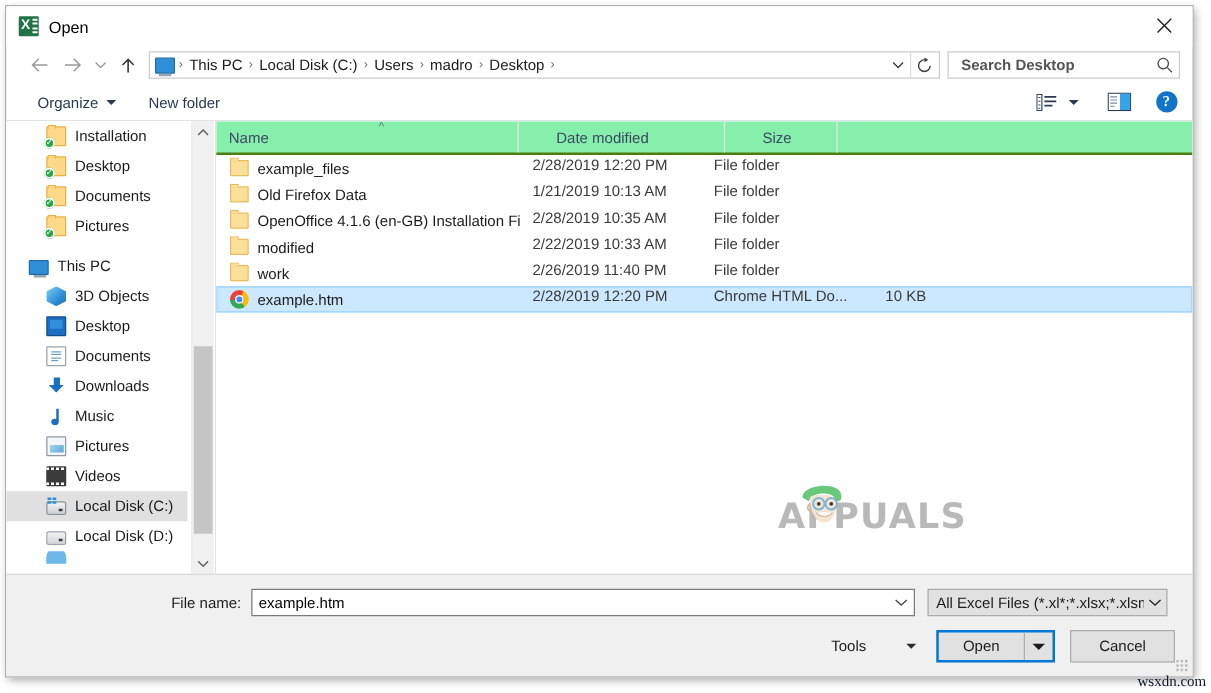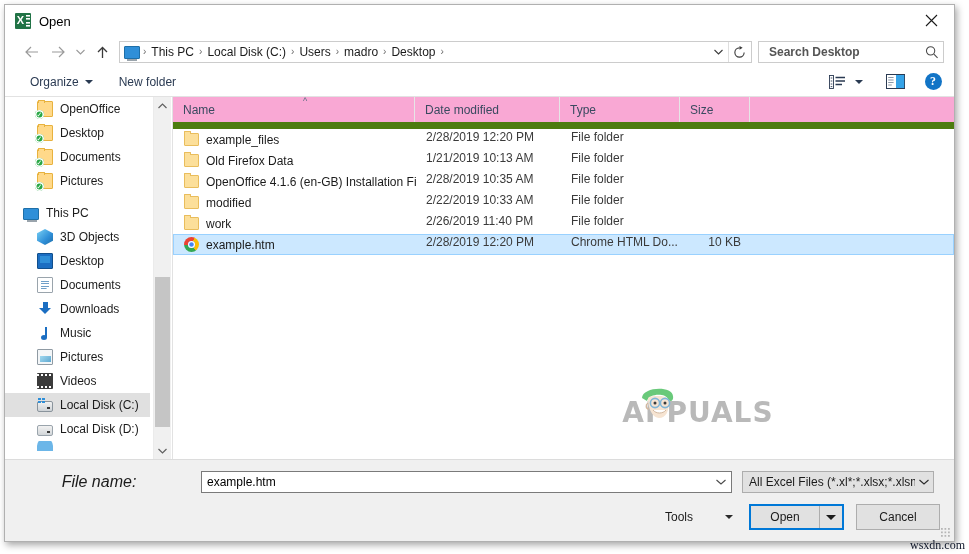--- a/index.html
+++ b/index.html
@@ -370,23 +370,24 @@
     position:absolute;left:1px;width:15px;
     top:180px;height:150px;
     background:#c5c5c5;
   }
 
   
   #filelist { flex:1 1 auto; position:relative; background:#ffffff; overflow:hidden;}
   #column-header{
     height: 25px;
     display:flex;
-    border-bottom:7px solid #4d7c0f;
+    border-bottom:2px solid #4d7c0f;
     position:relative;
-    background:#f9a8d4;
+    background:#86efac;
+    gap:20px;
   }
   .col{
     font-size:12px;
     color:#3a4a60;
     display:flex;align-items:center;
     padding-left:10px;
     border-right:1px solid #e6e6e6;
     box-sizing:border-box;
     height:25px;
     position:relative;
@@ -468,27 +469,26 @@
     border-top:1px solid #dcdcdc;
     box-sizing:border-box;
   }
   #filename-row{
     position:absolute;
     left:0; top:11px; right:0;
     display:flex; align-items:center;
   }
   #filename-label{
     width: 196px;
-    text-align:center;
+    text-align:right;
     padding-right:8px;
-    font-size:16px;
+    font-size:12px;
     color:#1b1b1b;
     box-sizing:border-box;
     flex:none;
-    font-style:italic;
   }
   #filename-input{
     width: 531px;
     height:22px;
     border:1px solid #7a7a7a;
     background:#ffffff;
     box-sizing:border-box;
     display:flex;align-items:center;
     flex:none;
   }
@@ -703,21 +703,21 @@
 
   <div id="body-area">
 
     <div id="sidebar">
       <div id="sidebar-list">
 
         <div class="tree-item">
           <span class="ti-icon ic-onedrive-folder">
               <span class="sync-check">✓</span>
             </span>
-          <span class="tree-label">OpenOffice</span>
+          <span class="tree-label">Installation</span>
         </div>
         <div class="tree-item">
           <span class="ti-icon ic-onedrive-folder">
               <span class="sync-check">✓</span>
             </span>
           <span class="tree-label">Desktop</span>
         </div>
         <div class="tree-item">
           <span class="ti-icon ic-onedrive-folder">
               <span class="sync-check">✓</span>
@@ -795,23 +795,20 @@
 
     <div id="filelist">
 
       <div id="column-header">
         <div class="col name">
           <span>Name</span>
           <span id="sort-caret">^</span>
         </div>
         <div class="col date">
           <span>Date modified</span>
-        </div>
-        <div class="col type">
-          <span>Type</span>
         </div>
         <div class="col size">
           <span>Size</span>
         </div>
       </div>
 
       <div id="rows">
         <div class="row">
           <div class="cell name">
             <span class="ic-folder-plain"></span>

